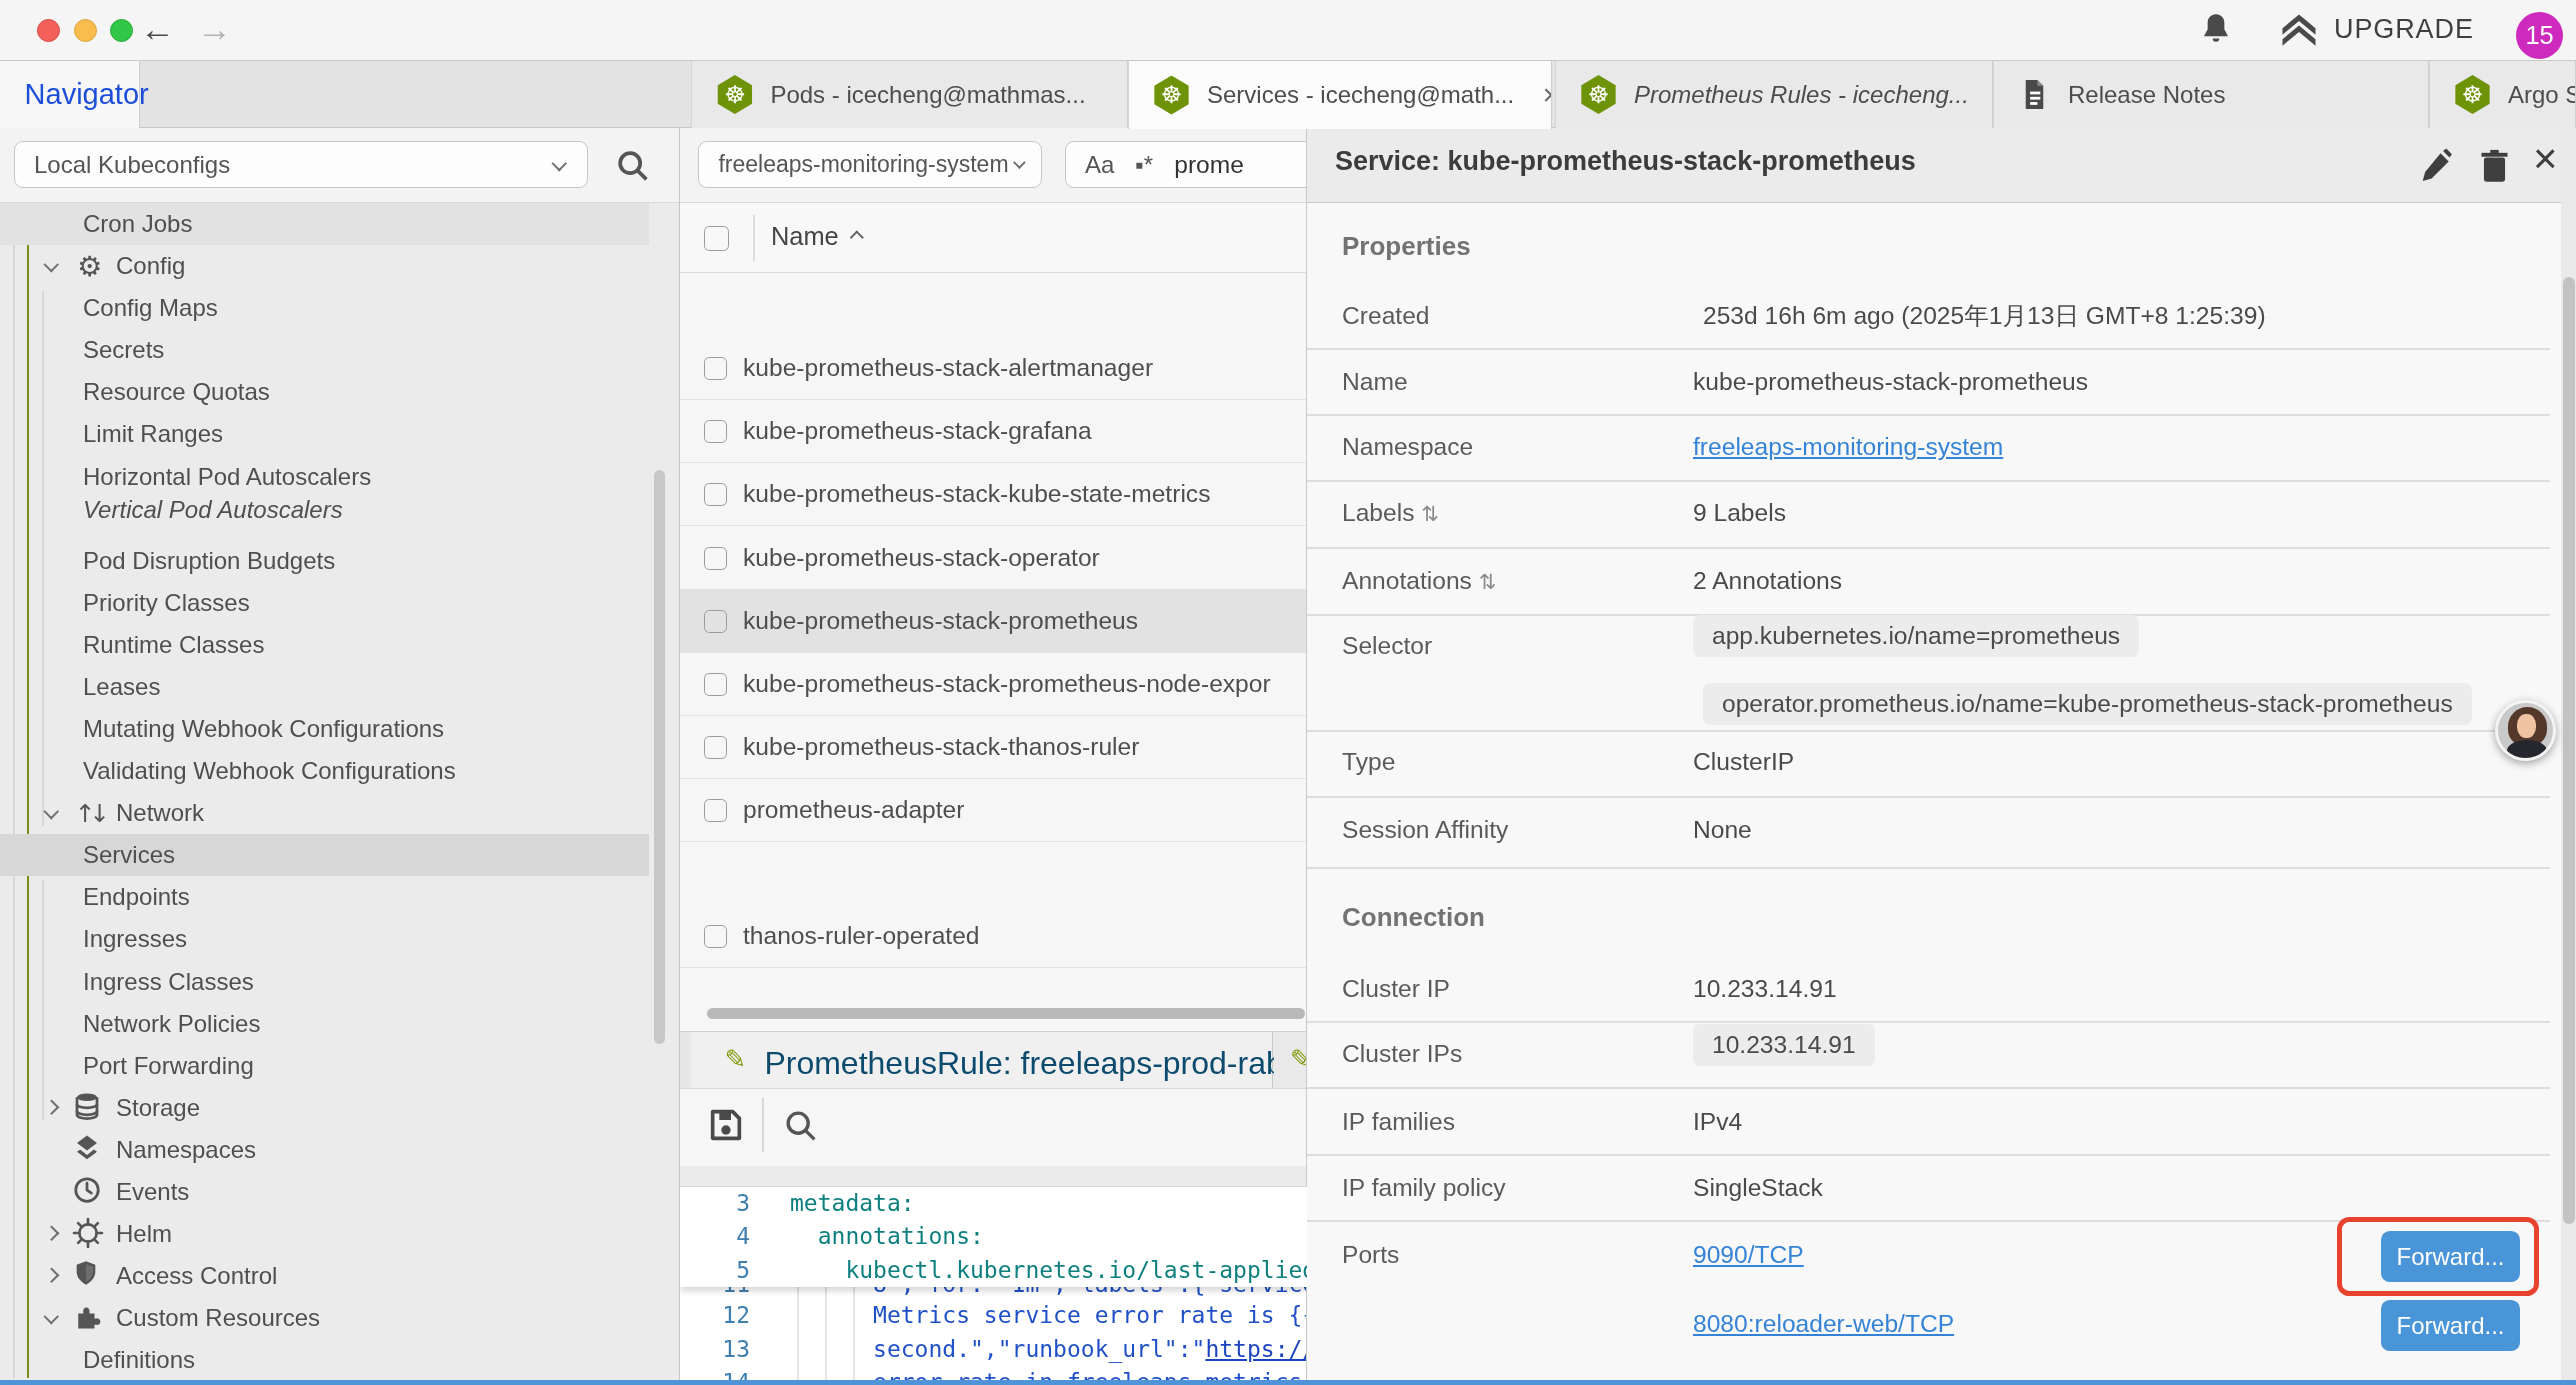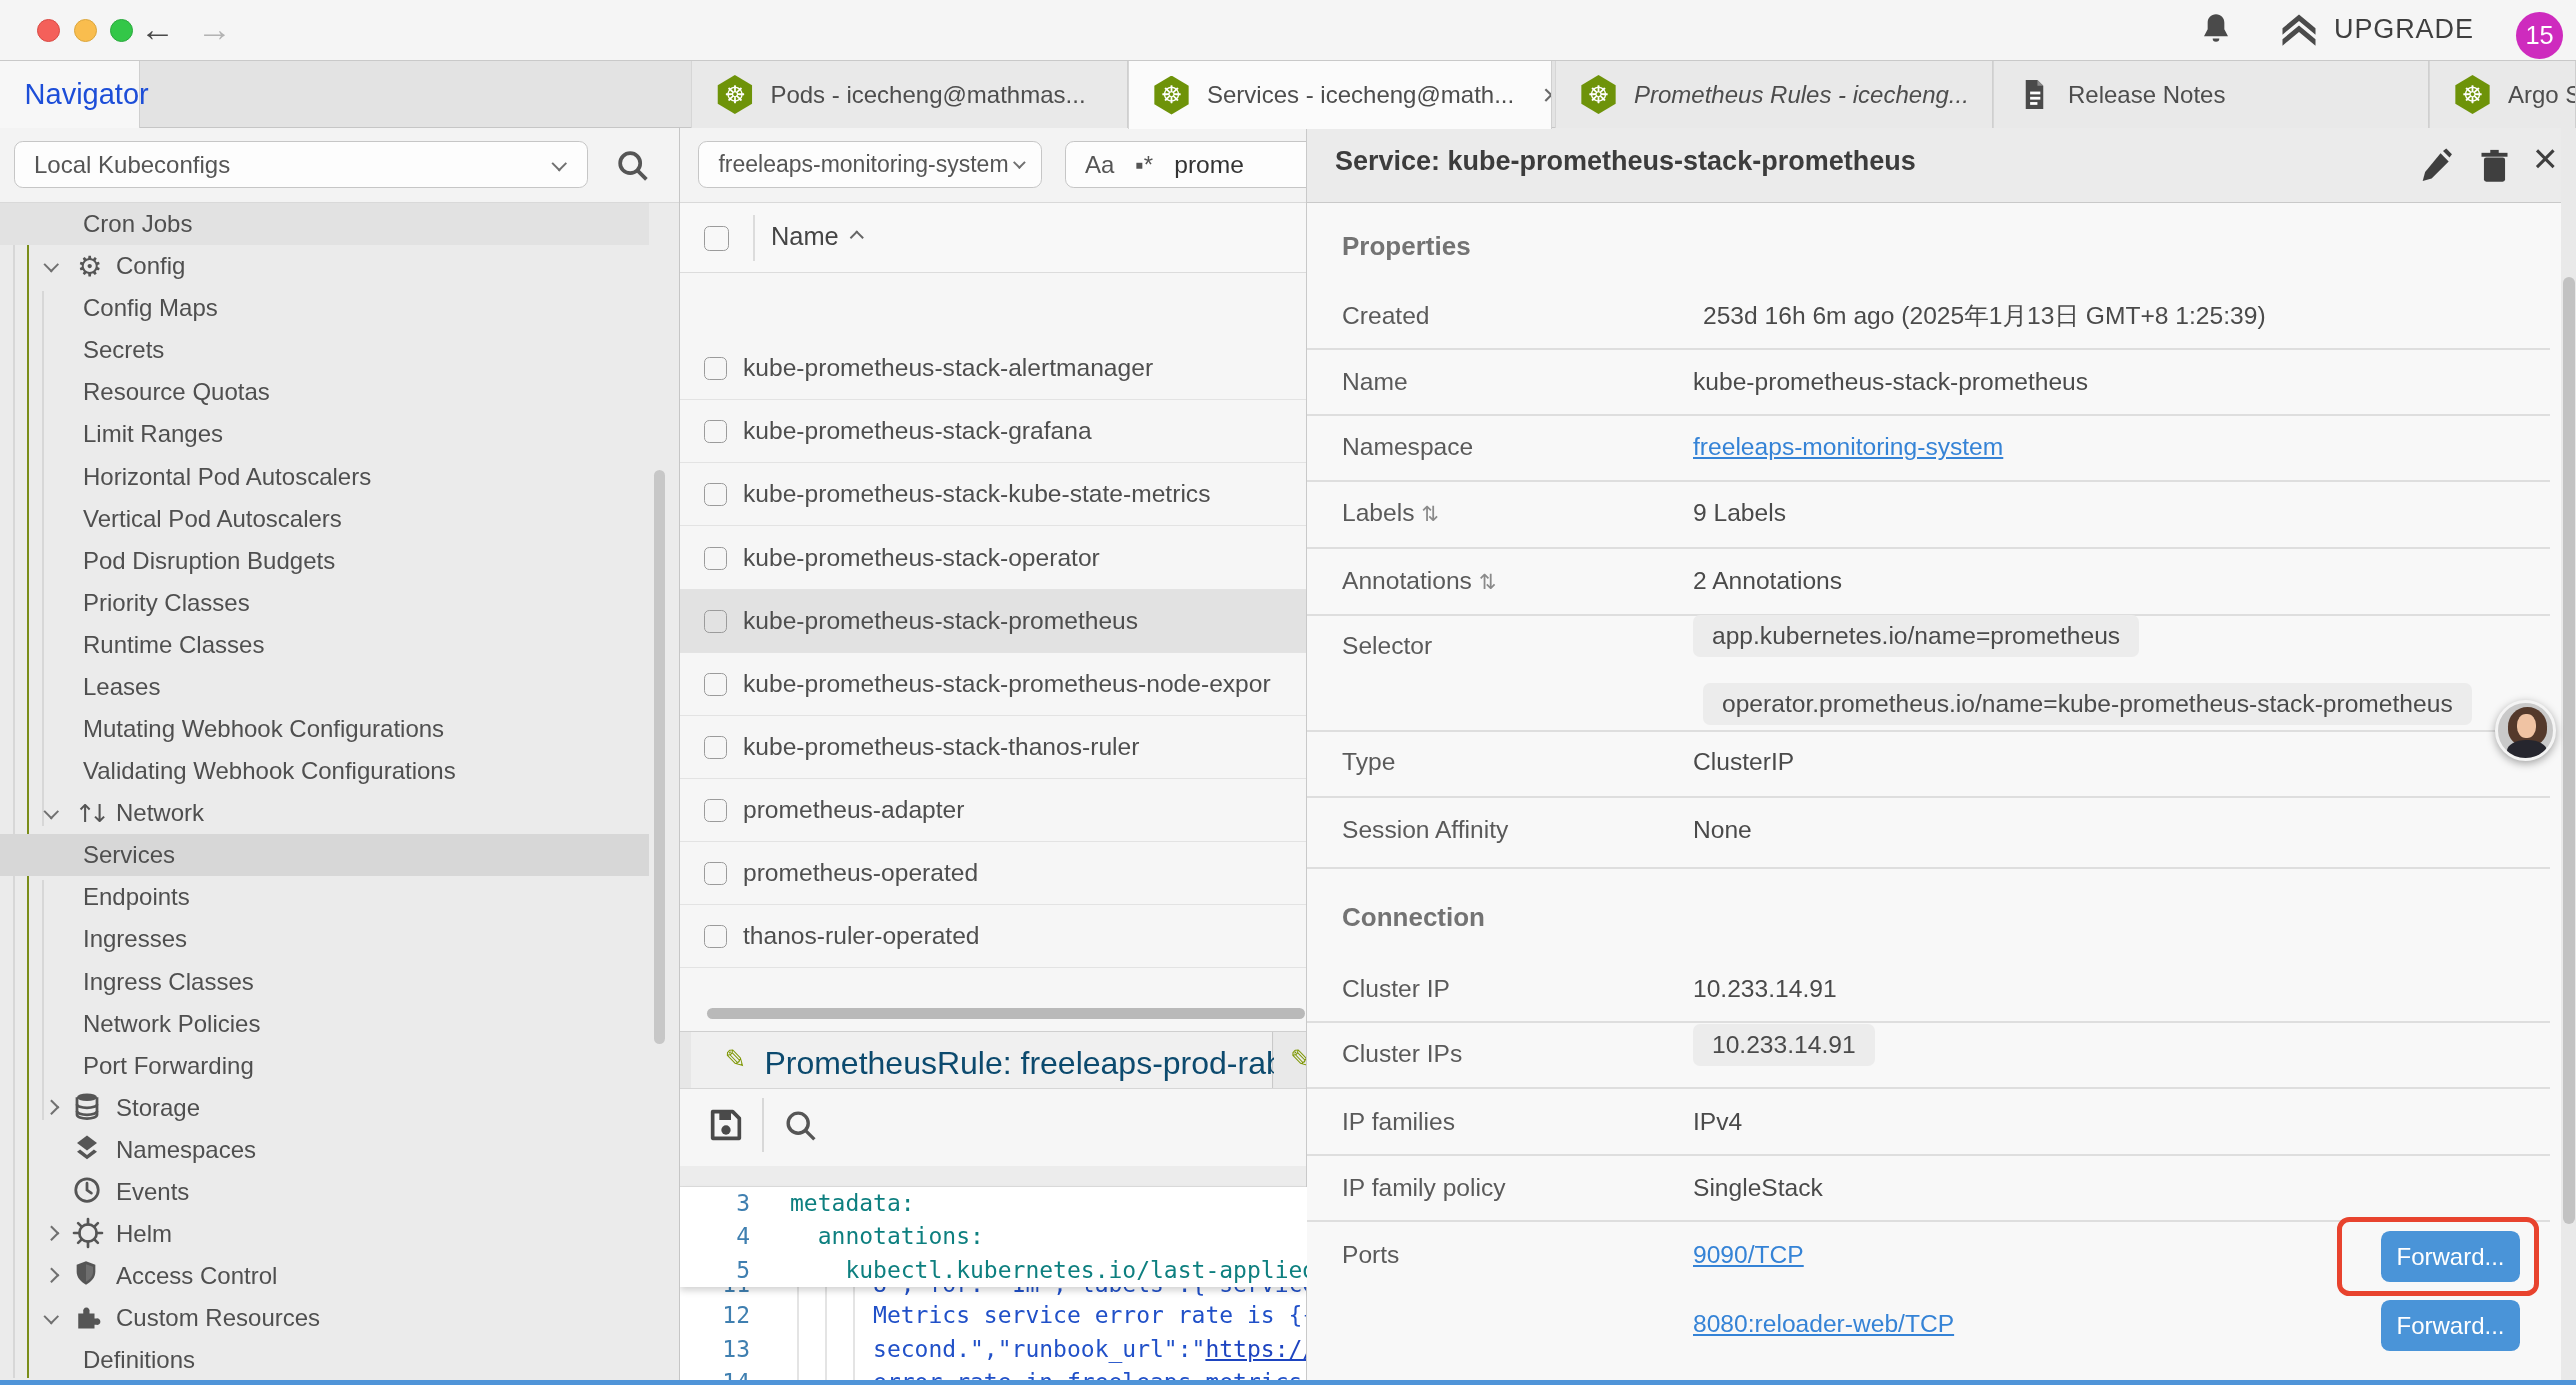--- a/index.html
+++ b/index.html
@@ -194,21 +194,21 @@
           </div>
           <div class="trow" style="top: 168px;">
             <span class="tlbl-child txt">Resource Quotas</span>
           </div>
           <div class="trow" style="top: 210px;">
             <span class="tlbl-child txt">Limit Ranges</span>
           </div>
           <div class="trow" style="top: 253px;">
             <span class="tlbl-child txt">Horizontal Pod Autoscalers</span>
           </div>
-          <div class="trow" style="top: 295px;">
+          <div class="trow" style="top: 286px; font-style: italic;">
             <span class="tlbl-child txt">Vertical Pod Autoscalers</span>
           </div>
           <div class="trow" style="top: 337px;">
             <span class="tlbl-child txt">Pod Disruption Budgets</span>
           </div>
           <div class="trow" style="top: 379px;">
             <span class="tlbl-child txt">Priority Classes</span>
           </div>
           <div class="trow" style="top: 421px;">
             <span class="tlbl-child txt">Runtime Classes</span>
@@ -364,24 +364,20 @@
           <span class="nm">kube-prometheus-stack-prometheus-node-expor</span>
         </div>
         <div class="mrow" style="top: 442px;">
           <span class="checkbox"></span>
           <span class="nm">kube-prometheus-stack-thanos-ruler</span>
         </div>
         <div class="mrow" style="top: 505px;">
           <span class="checkbox"></span>
           <span class="nm">prometheus-adapter</span>
         </div>
-        <div class="mrow" style="top: 568px;">
-          <span class="checkbox"></span>
-          <span class="nm">prometheus-operated</span>
-        </div>
         <div class="mrow" style="top: 631px;">
           <span class="checkbox"></span>
           <span class="nm">thanos-ruler-operated</span>
         </div>
       </div>
     <div class="sbar abs" style="left:27px; top:880px; width:598px; height:11.4px; background:#b9b9b9;"></div>
 
     <div id="btabbar" class="abs">
       <div class="btab" style="left:11.4px; width:582px;">
         <span class="pencil-olive abs" style="left:33px; top:12.3px;">✎</span>

